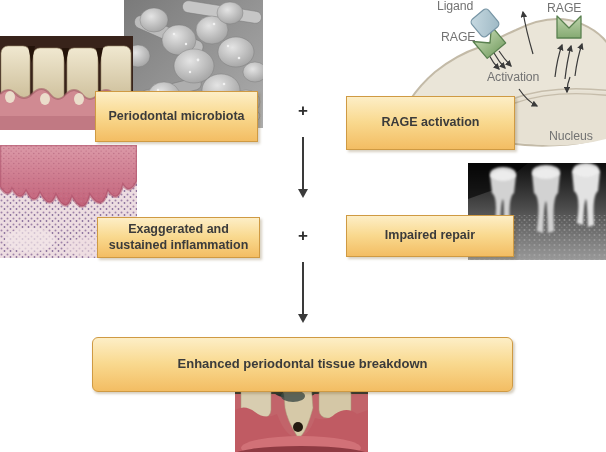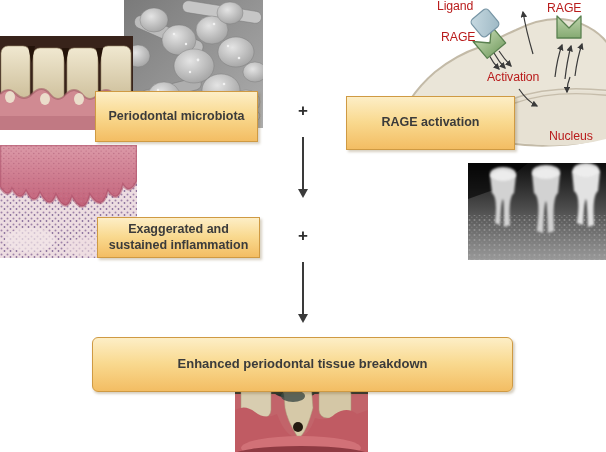--- a/index.html
+++ b/index.html
@@ -20,21 +20,21 @@
   .plus {
     position:absolute; font-size:17px; font-weight:bold; color:#2f2f2f;
     z-index:4; width:16px; text-align:center;
   }
   .arrow-line { position:absolute; width:2px; background:#3a3a3a; z-index:4; }
   .arrow-head {
     position:absolute; width:0; height:0; z-index:4;
     border-left:5px solid transparent; border-right:5px solid transparent;
     border-top:9px solid #3a3a3a;
   }
-  .dlabel { position:absolute; font-size:12.3px; color:#b91c1c; z-index:2; white-space:nowrap; letter-spacing:-0.1px; }
+  .dlabel { position:absolute; font-size:12.3px; color:#737373; z-index:2; white-space:nowrap; letter-spacing:-0.1px; }
 </style>
 </head>
 <body>
 
 <div class="canvas">
 
   <svg class="photo" style="left:124px; top:0; z-index:1;" width="139" height="128" viewBox="0 0 139 128">
     <defs>
       <linearGradient id="gSem" x1="0" y1="0" x2="1" y2="1">
         <stop offset="0" stop-color="#7a7a7a"></stop>
@@ -227,20 +227,21 @@
     <circle cx="63" cy="47" r="5" fill="#241a10"></circle>
     <ellipse cx="58" cy="16" rx="12" ry="6" fill="#3c4a45" opacity="0.8"></ellipse>
     <path d="M0 30 Q10 24 20 32 Q30 40 42 34 Q50 56 62 58 Q74 56 80 38 Q92 42 100 34 Q112 26 122 34 L133 30 L133 72 L0 72 Z" fill="#c05b63"></path>
     <ellipse cx="66" cy="68" rx="60" ry="12" fill="#d4777c" opacity="0.8"></ellipse>
     <ellipse cx="66" cy="76" rx="70" ry="10" fill="#8e3a42"></ellipse>
   </svg>
 
   <div class="fbox" style="left:95px; top:91px; width:163px; height:51px;">Periodontal microbiota</div>
   <div class="fbox" style="left:346px; top:96px; width:169px; height:54px;">RAGE activation</div>
   <div class="fbox" style="left:97px; top:217px; width:163px; height:41px;">Exaggerated and sustained inflammation</div>
+  <div class="fbox" style="left:346px; top:215px; width:168px; height:42px;">Impaired repair</div>
   <div class="fbox" style="left:92px; top:337px; width:421px; height:55px; font-size:13px;border-radius:6px;">Enhanced periodontal tissue breakdown</div>
 
   <div class="plus" style="left:295px; top:101px;">+</div>
   <div class="plus" style="left:295px; top:226px;">+</div>
 
   <div class="arrow-line" style="left:302px; top:137px; height:53px;"></div>
   <div class="arrow-head" style="left:298px; top:189px;"></div>
   <div class="arrow-line" style="left:302px; top:262px; height:53px;"></div>
   <div class="arrow-head" style="left:298px; top:314px;"></div>
 

